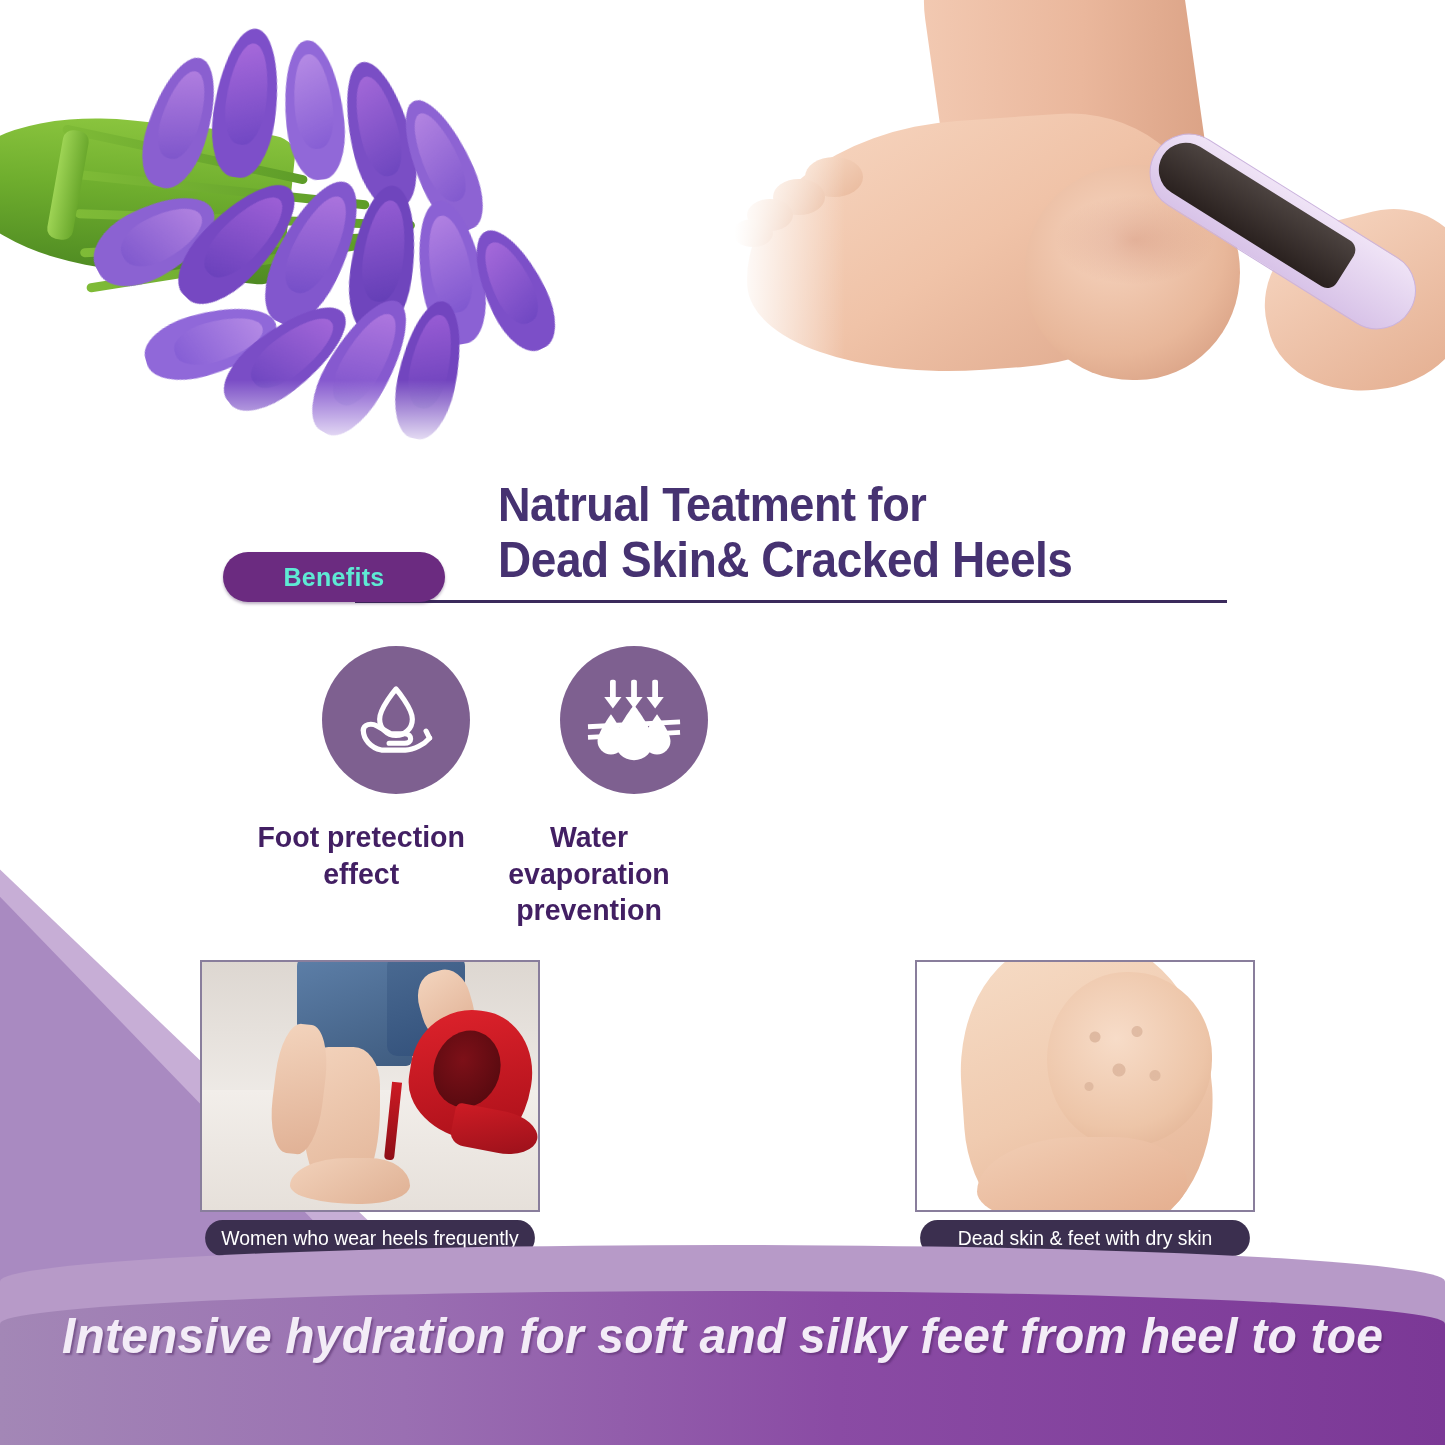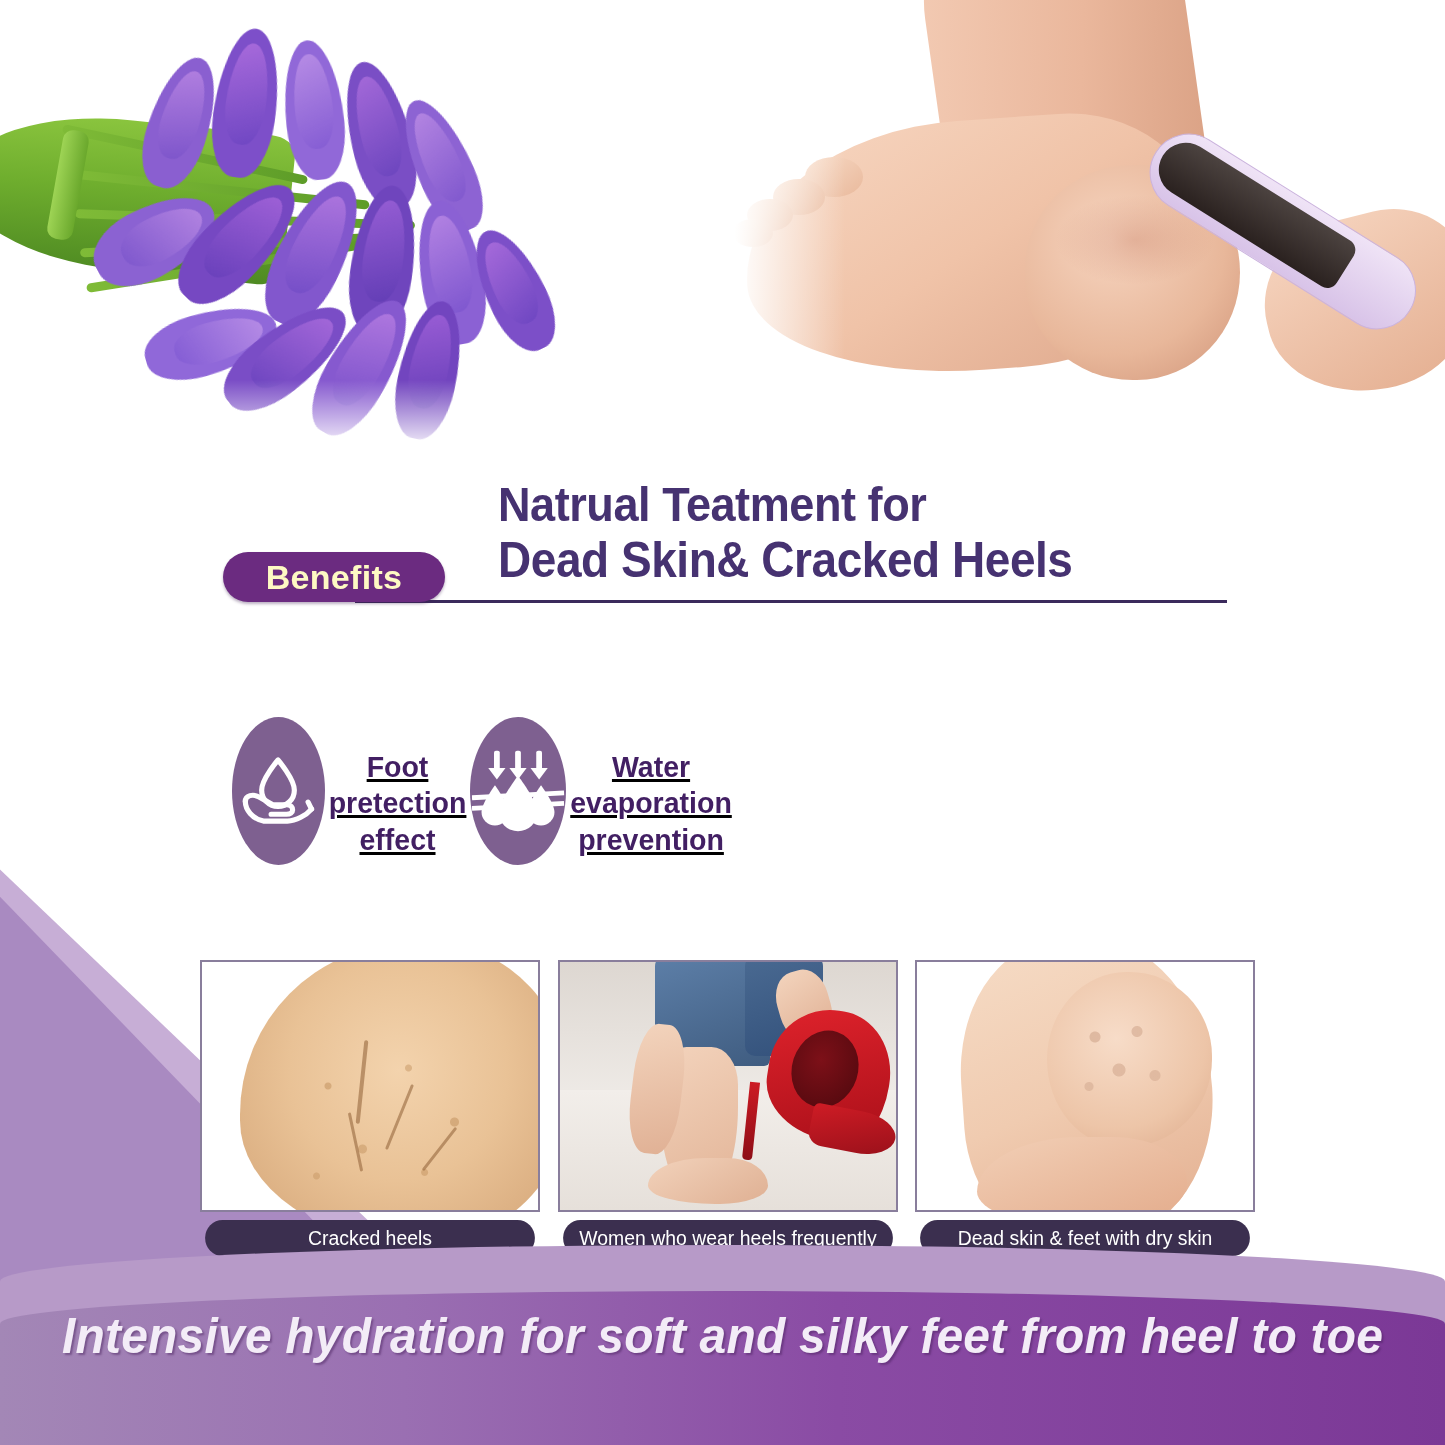--- a/index.html
+++ b/index.html
@@ -180,44 +180,44 @@
     position: absolute;
     left: 223px; top: 552px;
     width: 222px; height: 50px;
     background: #6b2b80;
     border-radius: 26px;
     z-index: 9;
     display: flex; align-items: center; justify-content: center;
     box-shadow: 0 2px 3px rgba(60,30,80,.35);
   }
   .benefits-pill span {
-    color: #fef9c3;
+    color: #5eead4;
     font-weight: bold;
-    font-size: 34px;
+    font-size: 25px;
     letter-spacing: .3px;
   }
   .hrule {
     position: absolute;
     left: 355px; top: 600px;
     width: 872px; height: 3px;
     background: #3b2a5c;
     z-index: 7;
   }
 
   
   .benefits-row {
     position: absolute;
     left: 232px; top: 646px;
     width: 950px; height: 290px;
     z-index: 8;
     display: flex;
   }
   .benefit {
     width: 238px;
-    display: flex; flex-direction: row; align-items: center; text-decoration: underline;
+    display: flex; flex-direction: column; align-items: flex-end;
   }
   .benefit .circle {
     width: 148px; height: 148px;
     border-radius: 50%;
     background: #7e6090;
     display: flex; align-items: center; justify-content: center;
   }
   .benefit .blabel {
     margin-top: 25px;
     text-align: center;
@@ -530,31 +530,20 @@
       </div>
       <div class="blabel">Water evaporation
 prevention</div>
     </div>
 
 
   </div>
 
   <div class="cards">
 
-    <div class="card">
-      <div class="frame">
-        <div class="crack-heel"></div>
-        <div class="crack-tex"></div>
-        <div class="crack-line" style="left:158px; top:78px;  width:4px; height:84px; transform:rotate(6deg);"></div>
-        <div class="crack-line" style="left:152px; top:150px; width:3px; height:60px; transform:rotate(-12deg);"></div>
-        <div class="crack-line" style="left:196px; top:120px; width:3px; height:70px; transform:rotate(22deg);"></div>
-        <div class="crack-line" style="left:236px; top:160px; width:3px; height:54px; transform:rotate(38deg);"></div>
-      </div>
-      <div class="cap">Cracked heels</div>
-    </div>
 
     <div class="card">
       <div class="frame">
         <div class="c2-wall"></div>
         <div class="c2-floor"></div>
         <div class="c2-jeans"></div>
         <div class="c2-jeans2"></div>
         <div class="c2-leg"></div>
         <div class="c2-foot"></div>
         <div class="c2-arm"></div>

